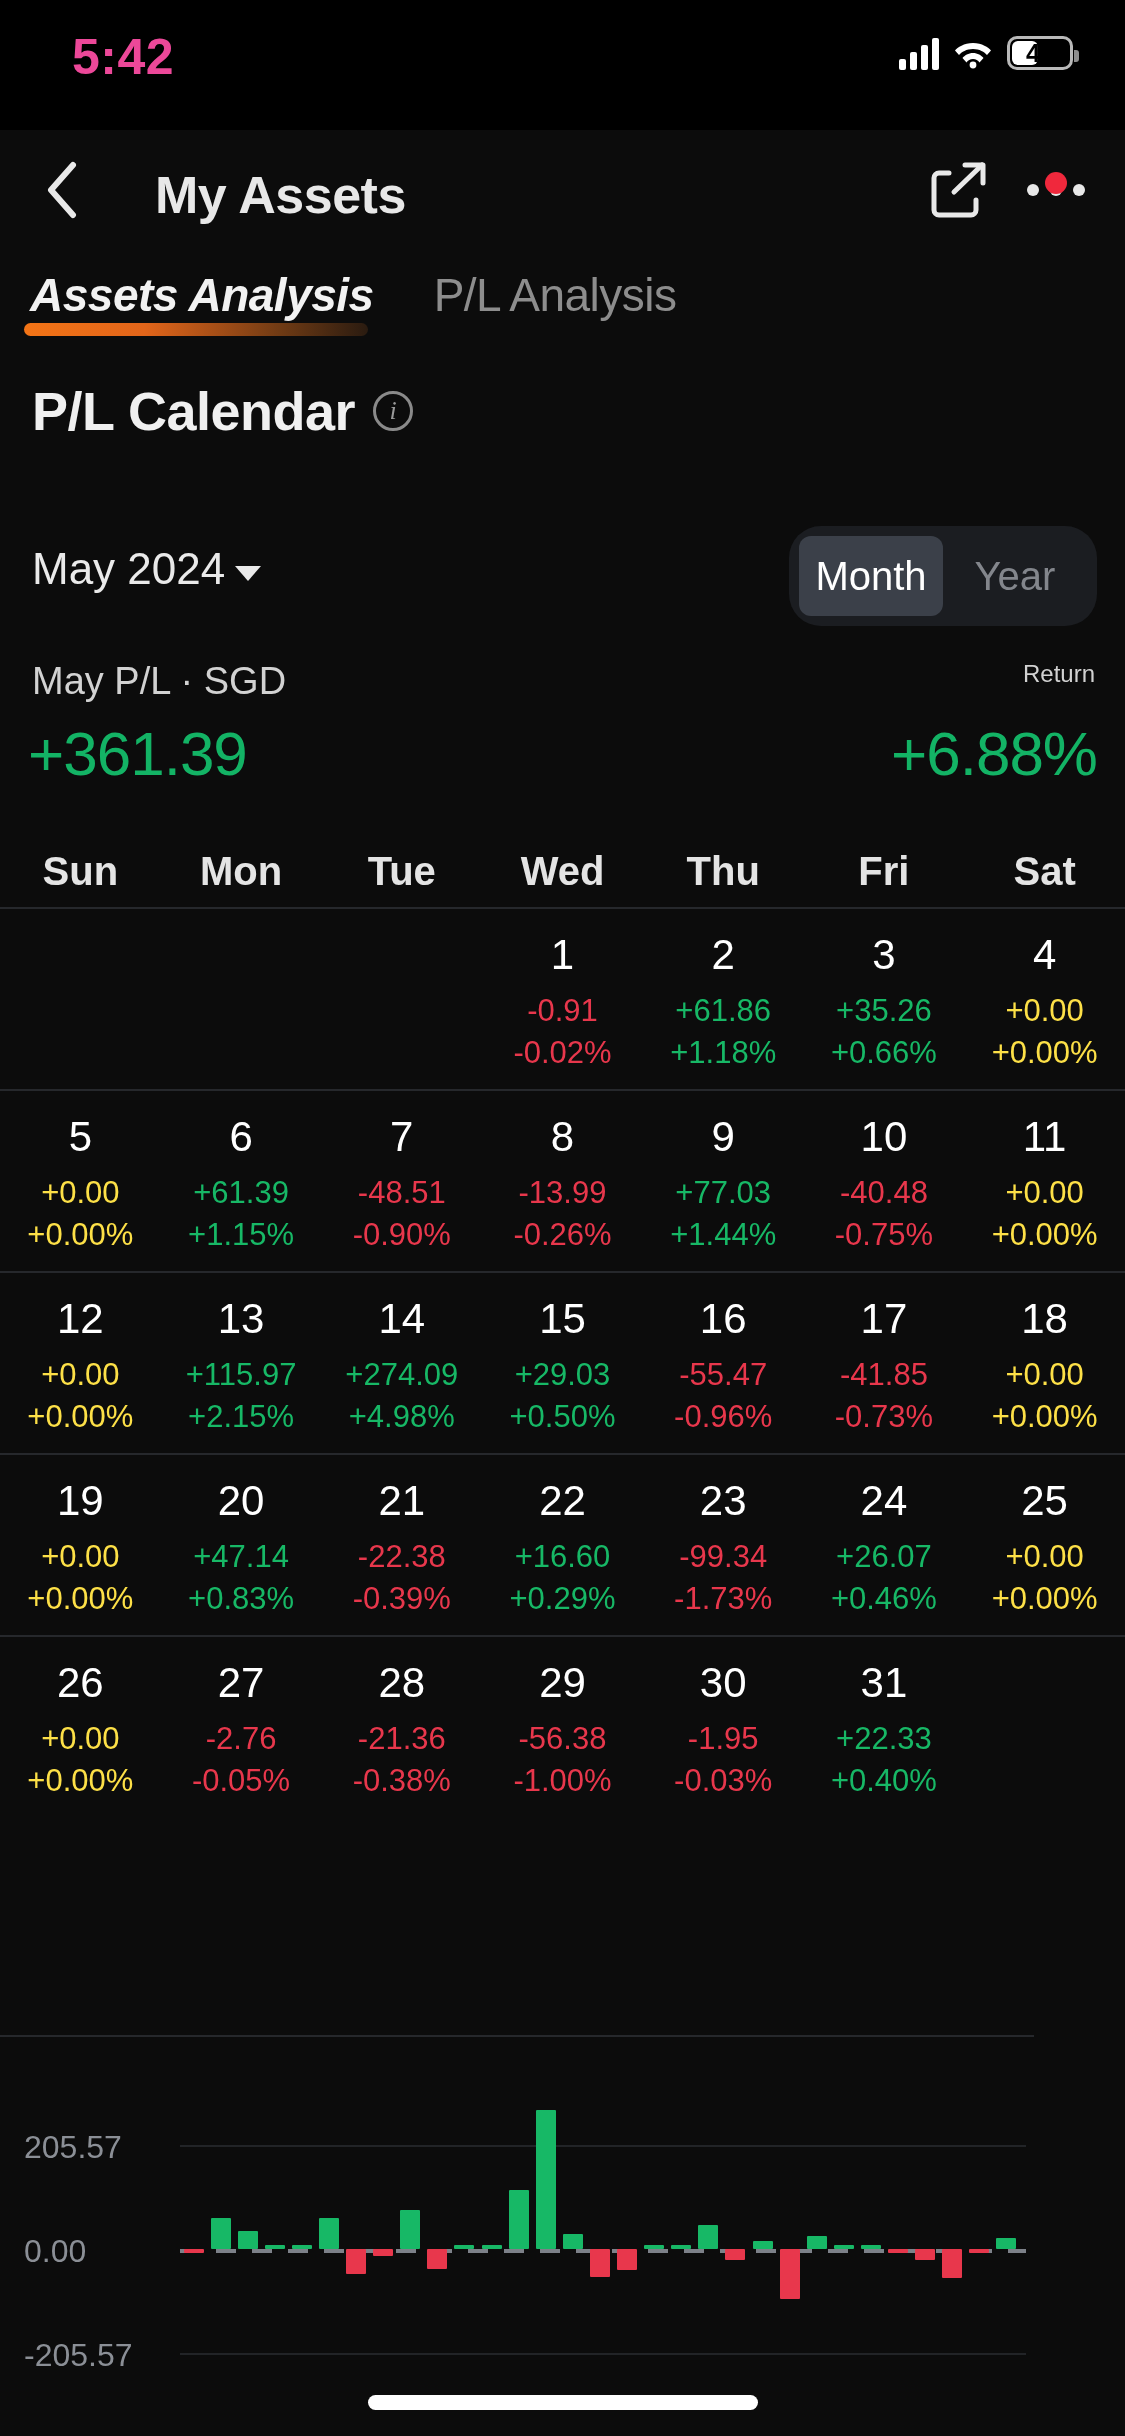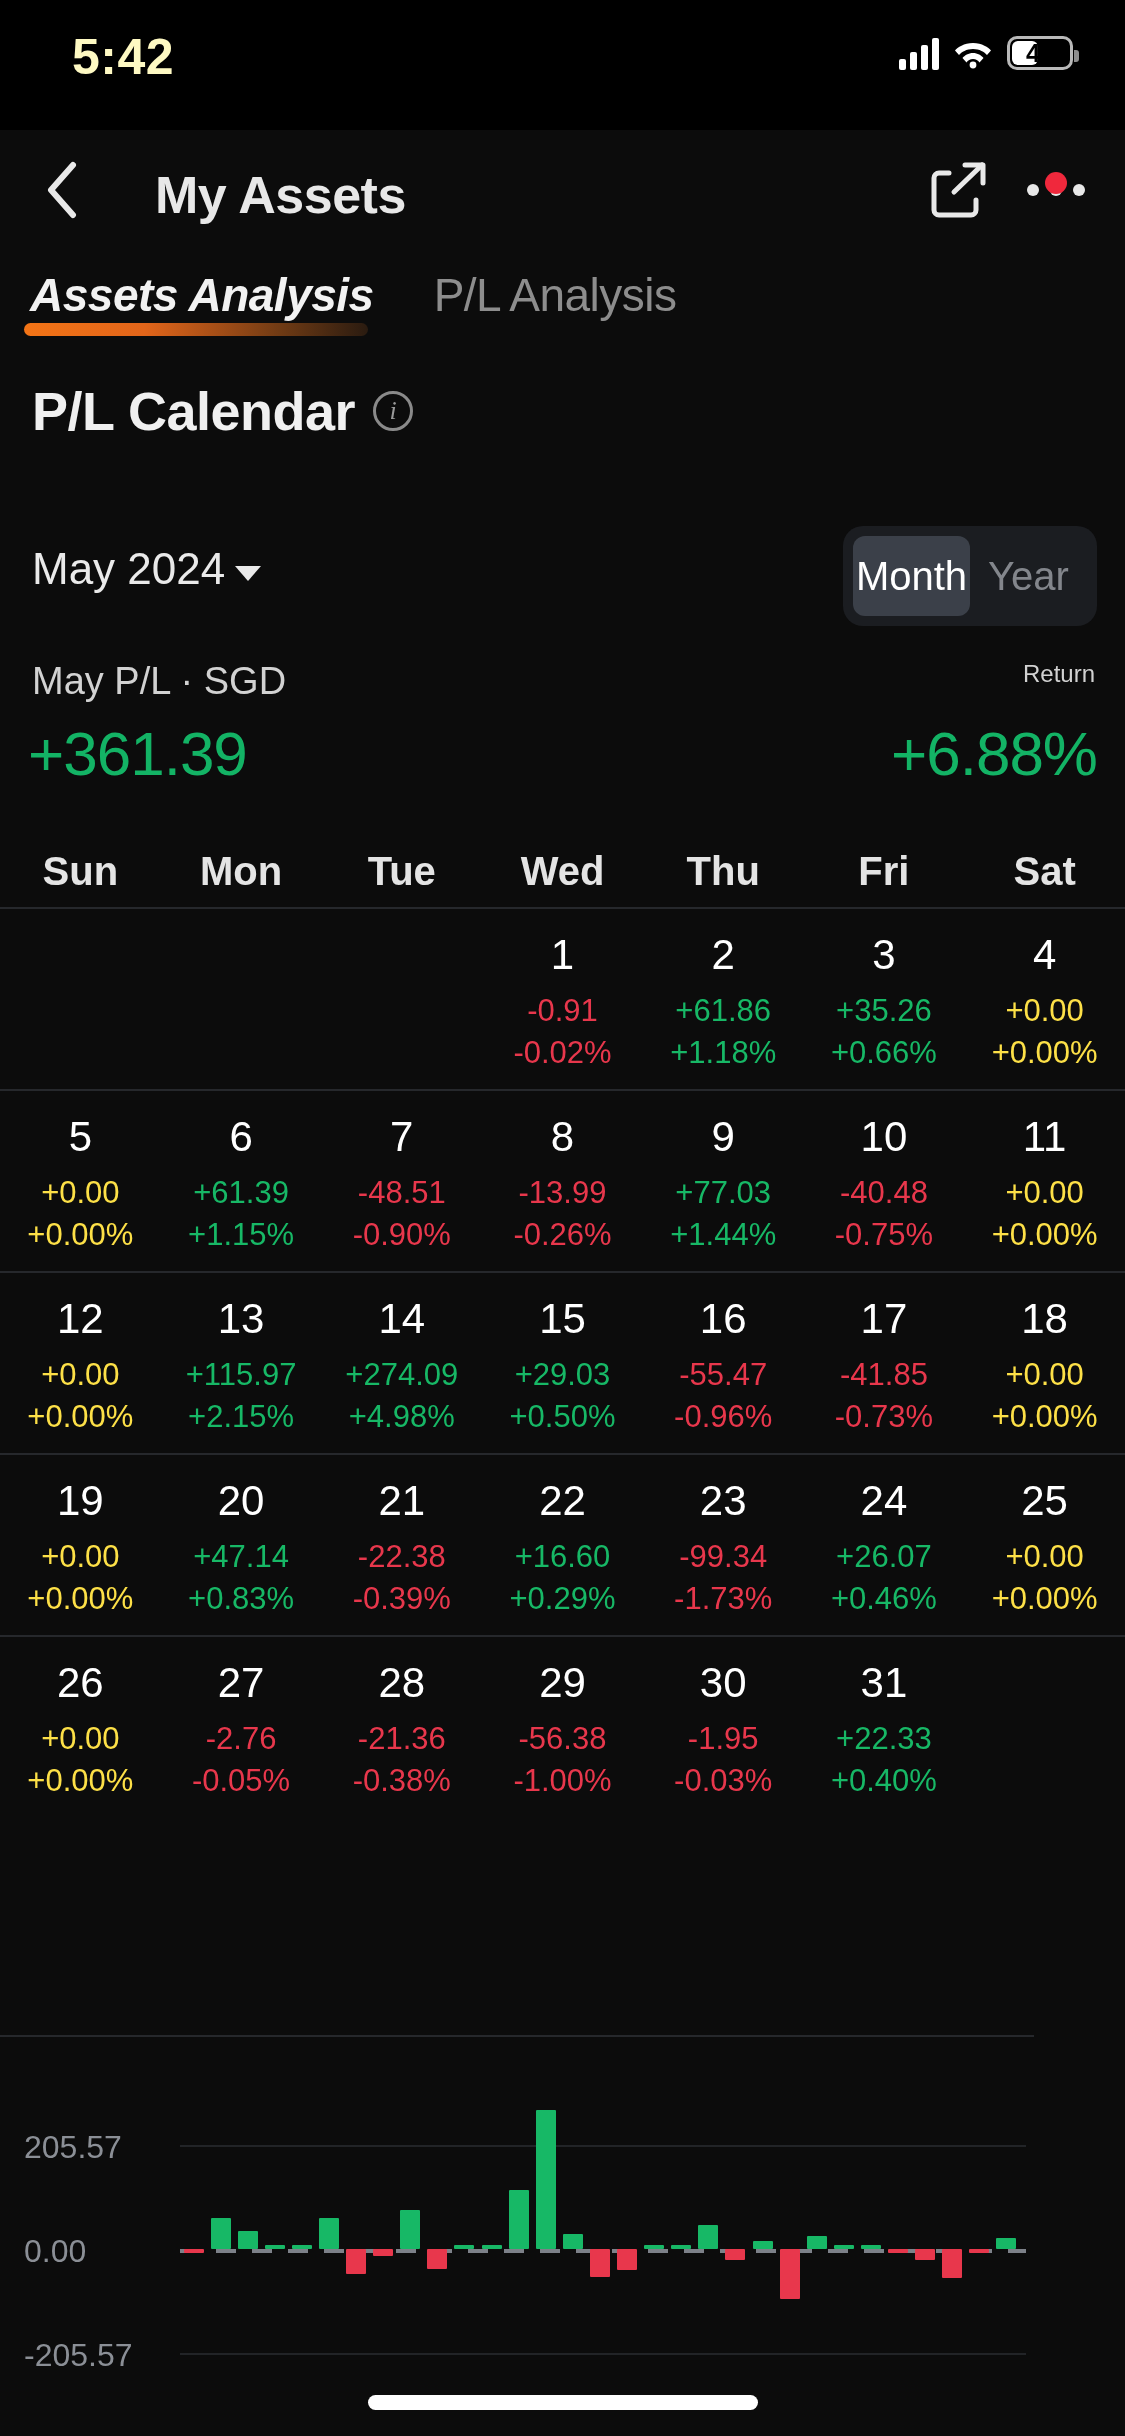--- a/index.html
+++ b/index.html
@@ -14,21 +14,21 @@
     background:#0c0c0c;
   }
 
   
   .statusbar {
     position:absolute; top:0; left:0; width:1125px; height:130px;
     background:#000;
   }
   .sb-time {
     position:absolute; left:72px; top:28px;
-    font-size:50px; font-weight:bold; color:#fef9c3;
+    font-size:50px; font-weight:bold; color:#ec4899;
     letter-spacing:0.5px;
   }
   .sb-right {
     position:absolute; right:52px; top:36px;
     display:flex; align-items:center; gap:14px;
   }
   .sig { display:flex; align-items:flex-end; gap:4px; height:34px; }
   .sig i { display:block; width:7px; background:#fff; border-radius:2px; }
   .sig i:nth-child(1){ height:11px; }
   .sig i:nth-child(2){ height:18px; }
@@ -136,22 +136,22 @@
     display:flex; align-items:center; gap:10px;
   }
   .month-pick .mtxt { font-size:44px; color:#eaeaea; }
   .caret {
     width:0; height:0; margin-top:8px;
     border-left:13px solid transparent; border-right:13px solid transparent;
     border-top:15px solid #eaeaea;
   }
   .seg {
     position:absolute; right:28px; top:6px;
-    width:254px; height:100px;
-    background:#1b1d21; border-radius:20px;
+    width:308px; height:100px;
+    background:#1b1d21; border-radius:32px;
     display:flex; padding:10px;
   }
   .seg-item {
     flex:1; display:flex; align-items:center; justify-content:center;
     font-size:40px; border-radius:12px;
   }
   .seg-item.on { background:#3b4049; color:#ffffff; }
   .seg-item.off { color:#83868c; }
 
   

